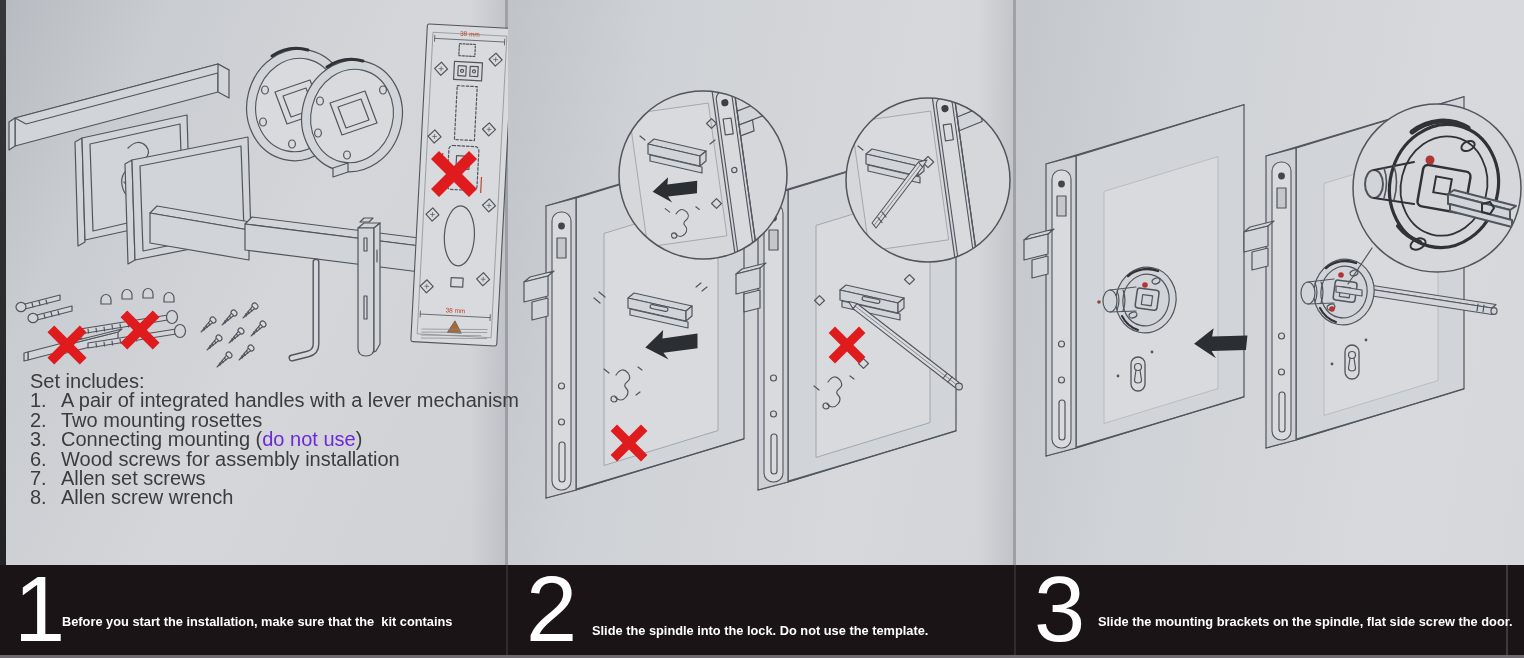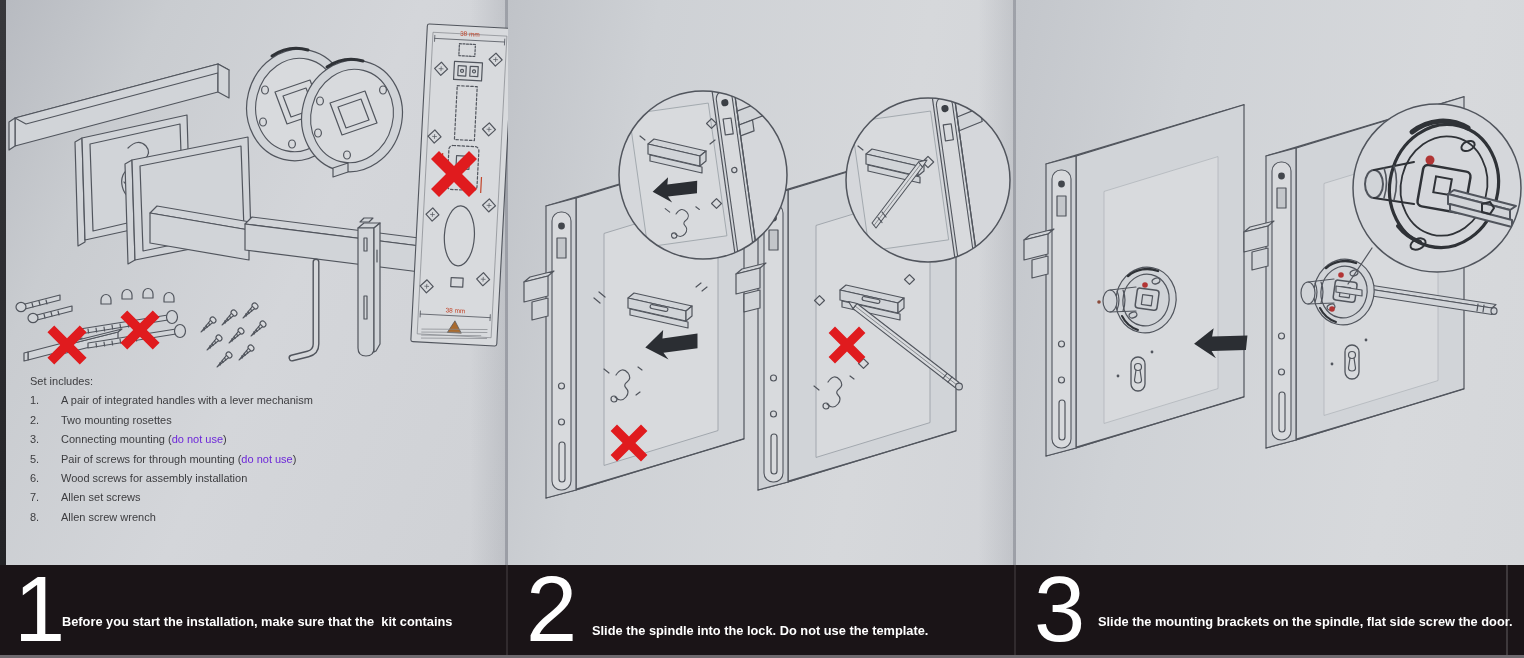--- a/index.html
+++ b/index.html
@@ -20,21 +20,21 @@
   svg .fp{fill:#d1d4d8;stroke:#51555d;stroke-width:1.2;stroke-linejoin:round;}
   svg .fl{fill:#d8dadd;stroke:#51555d;stroke-width:1.1;stroke-linejoin:round;}
   svg .in{fill:#d8dadd;stroke:#9aa0a6;stroke-width:.8;}
   svg .dark{fill:#2b2e33;stroke:none;}
   svg .redx{fill:#e01b1e;stroke:none;}
   svg .thk{stroke:#2f3237;fill:none;stroke-linecap:round;}
   svg .dim{font:6.5px "Liberation Sans",sans-serif;fill:#c2452a;text-anchor:middle;}
   svg .tin{stroke:#84878c;stroke-width:.7;fill:none;}
   
   .set-list{position:absolute;left:30px;top:372px;width:462px;color:#3c3c3f;
-            font-size:11px;line-height:19.4px;}
+            font-size:20px;line-height:19.4px;}
   .set-list .li{white-space:pre;}
   .set-list .num{display:inline-block;width:31px;}
   .set-list .red{color:#6d28d9;}
   
   .step{position:absolute;top:565px;width:508px;height:93px;background:#1a1417;}
   .step .num{position:absolute;left:14px;top:-6px;height:100px;display:flex;align-items:center;
              font-size:92px;font-weight:400;color:#ffffff;}
   .step .lines{position:absolute;color:#fff;font-weight:700;font-size:12.8px;line-height:18px;white-space:pre;}
   .step.s1 .lines{left:62px;top:12px;}
   .step.s2 .lines{left:84px;top:21px;}
@@ -571,21 +571,20 @@
       </g>
       <circle class="ln" cx="421" cy="188" r="84" style="stroke-width:1.5"></circle>
     </g>
   </svg>
 
   <div class="set-list">
     <div class="li">Set includes:</div>
     <div class="li"><span class="num">1.</span><span>A pair of integrated handles with a lever mechanism</span><span class="red"></span><span></span></div>
     <div class="li"><span class="num">2.</span><span>Two mounting rosettes</span><span class="red"></span><span></span></div>
     <div class="li"><span class="num">3.</span><span>Connecting mounting (</span><span class="red">do not use</span><span>)</span></div>
-    <div class="li"><span class="num">5.</span><span>Pair of screws for through mounting (</span><span class="red">do not use</span><span>)</span></div>
     <div class="li"><span class="num">6.</span><span>Wood screws for assembly installation</span><span class="red"></span><span></span></div>
     <div class="li"><span class="num">7.</span><span>Allen set screws</span><span class="red"></span><span></span></div>
     <div class="li"><span class="num">8.</span><span>Allen screw wrench</span><span class="red"></span><span></span></div>
   </div>
 
   <div class="step s1" style="left:0">
     <span class="num">1</span>
     <div class="lines">
       <div>Before you start the installation, make sure that the  kit contains</div>
       

